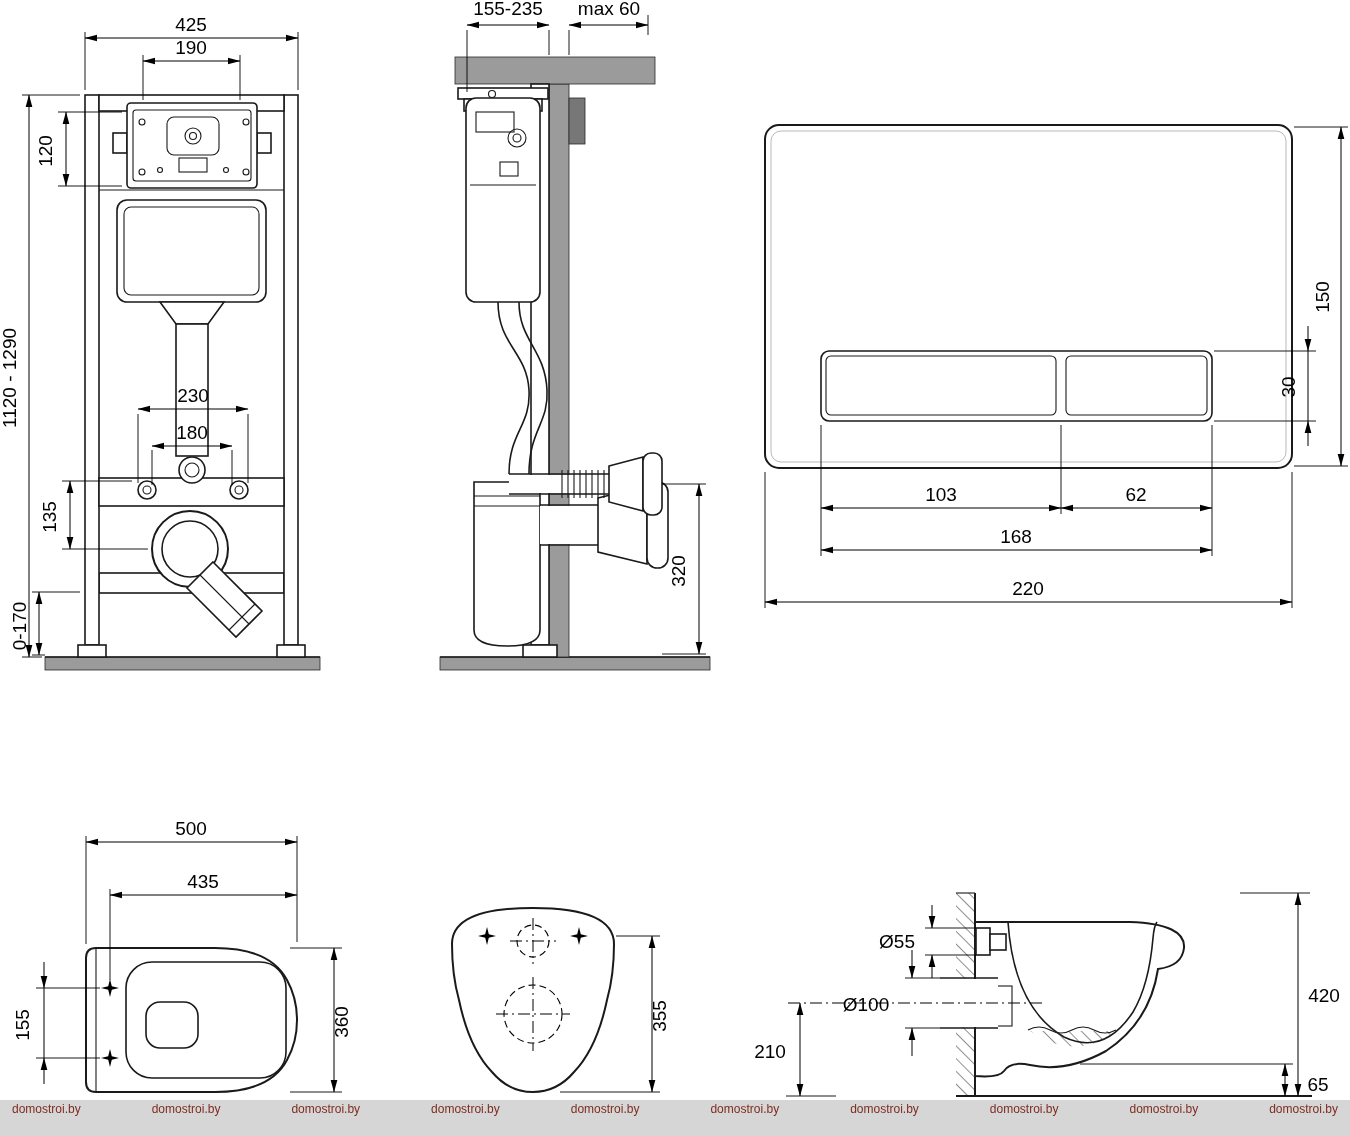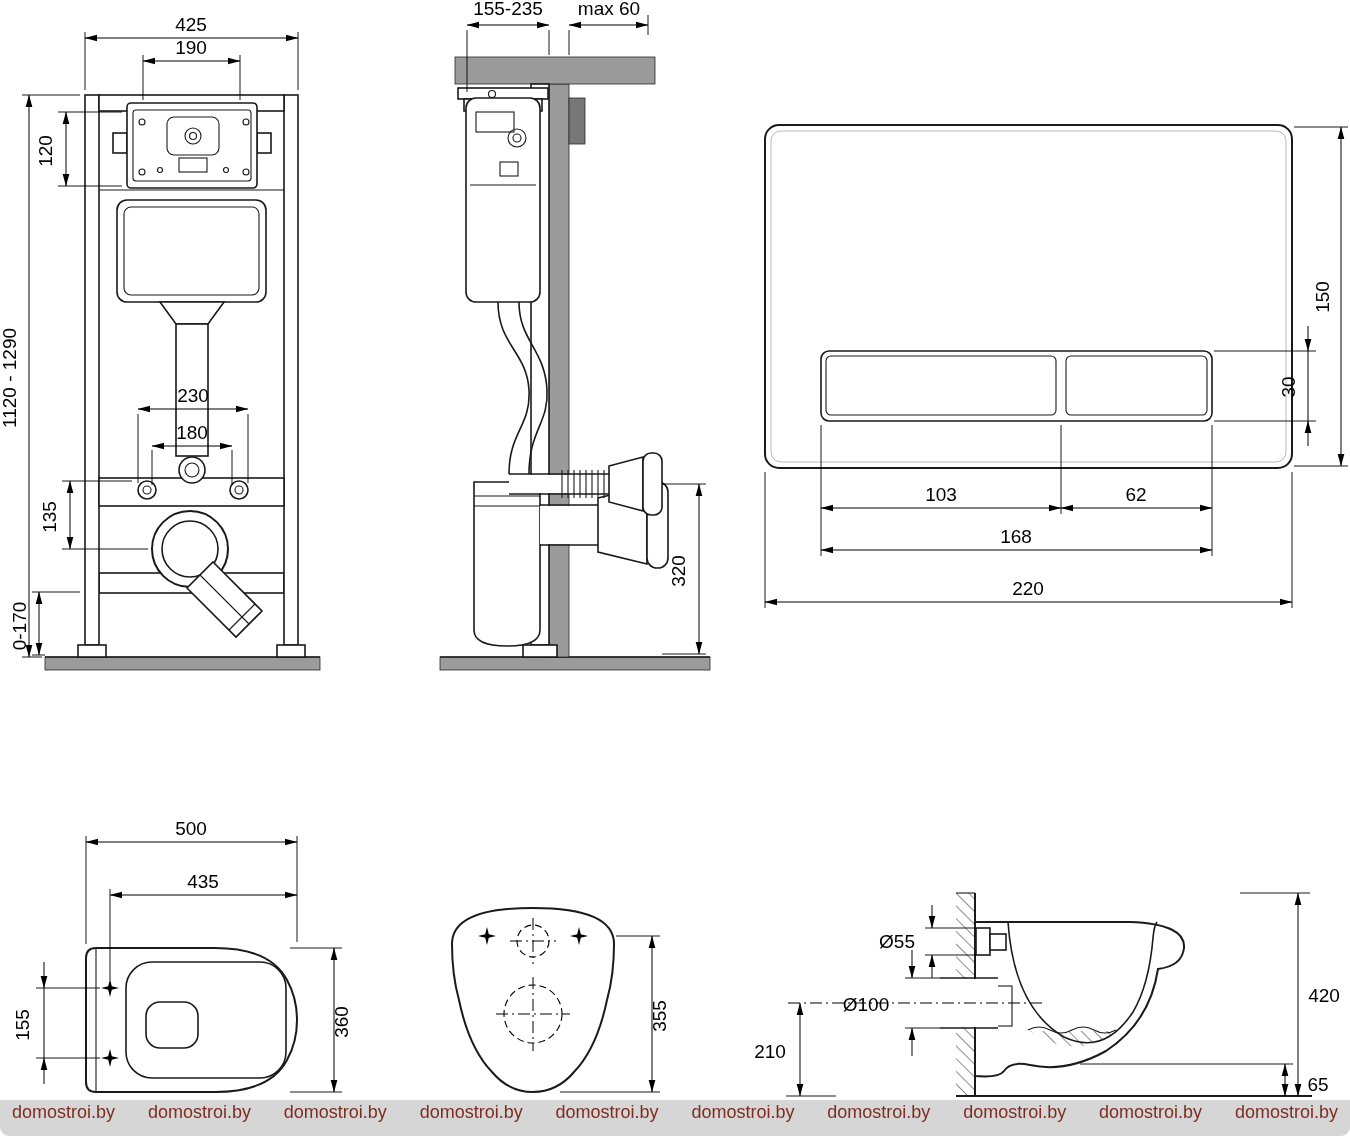--- a/index.html
+++ b/index.html
@@ -1,37 +1,37 @@
 <!DOCTYPE html>
 <html><head>
 <meta charset="utf-8">
 <style>
   html,body{margin:0;padding:0;background:#fff;}
   .stage{position:relative;width:1350px;height:1136px;background:#fff;overflow:hidden;
-         font-family:"Liberation Sans",sans-serif;border-radius:9px;}
+         font-family:"Liberation Sans",sans-serif;}
   svg{display:block;}
   
   .s2{stroke:#1a1a1a;stroke-width:2;fill:none}
   .s15{stroke:#1a1a1a;stroke-width:1.6;fill:none}
   .s1{stroke:#1a1a1a;stroke-width:1.1;fill:none}
   .w{fill:#fff;stroke:#1a1a1a;stroke-width:1.6}
   .w2{fill:#fff;stroke:#1a1a1a;stroke-width:2}
   .wn{fill:#fff;stroke:none}
   .gray{fill:#9b9b9b;stroke:#2a2a2a;stroke-width:0.8}
   .dgray{fill:#777;stroke:#2a2a2a;stroke-width:0.8}
   .dim{stroke:#000;stroke-width:1;fill:none}
   .ext{stroke:#000;stroke-width:0.9;fill:none}
   .dash{stroke:#000;stroke-width:1.1;stroke-dasharray:7 4;fill:none}
   .dashdot{stroke:#000;stroke-width:1;stroke-dasharray:12 4 2 4;fill:none}
   .t{font-family:"Liberation Sans",sans-serif;font-size:19px;fill:#000;text-anchor:middle}
   
   .wm{position:absolute;left:0;top:1100px;width:1350px;height:36px;background:#d6d6d6;
       box-sizing:border-box;display:flex;justify-content:space-between;align-items:flex-start;
       padding:2px 12px 0 12px;}
-  .wm span{font-size:18px;color:#7e2d20;white-space:nowrap;}
+  .wm span{font-size:12px;color:#7e2d20;white-space:nowrap;}
 </style>
 </head>
 <body>
 
 <div class="stage">
 <svg width="1350" height="1100" viewBox="0 0 1350 1100">
   <defs>
     <marker id="arr" markerWidth="13" markerHeight="9" refX="12.2" refY="4.5" orient="auto-start-reverse" markerUnits="userSpaceOnUse">
       <path d="M12.5,4.5 L0,1.1 L0,7.9 Z" fill="#000"></path>
     </marker>

